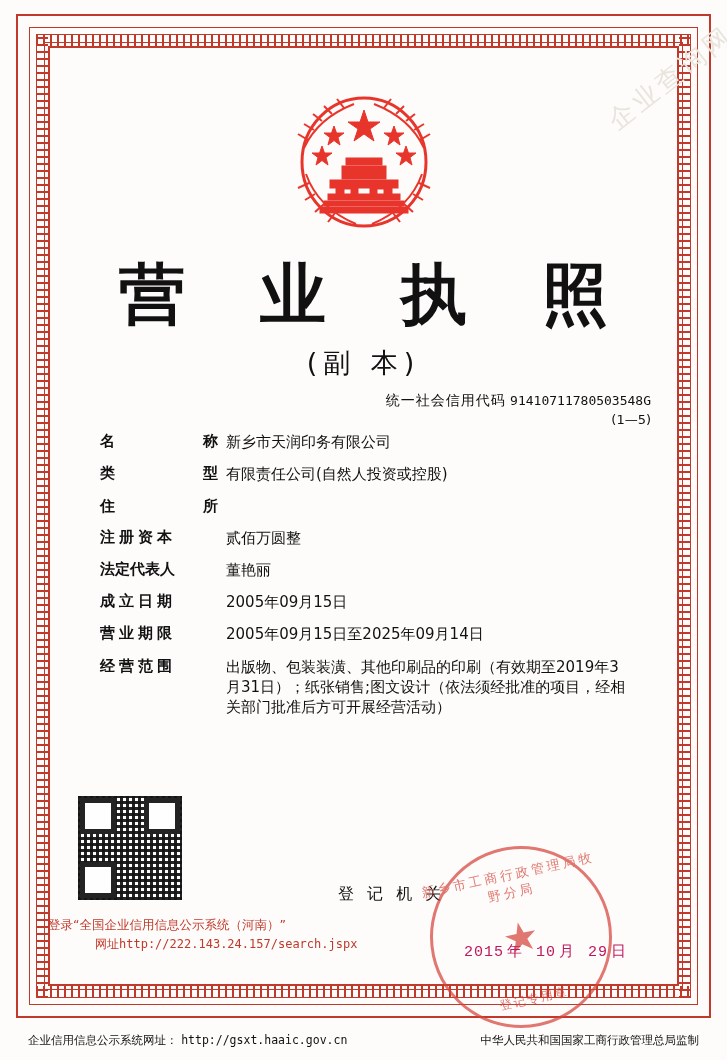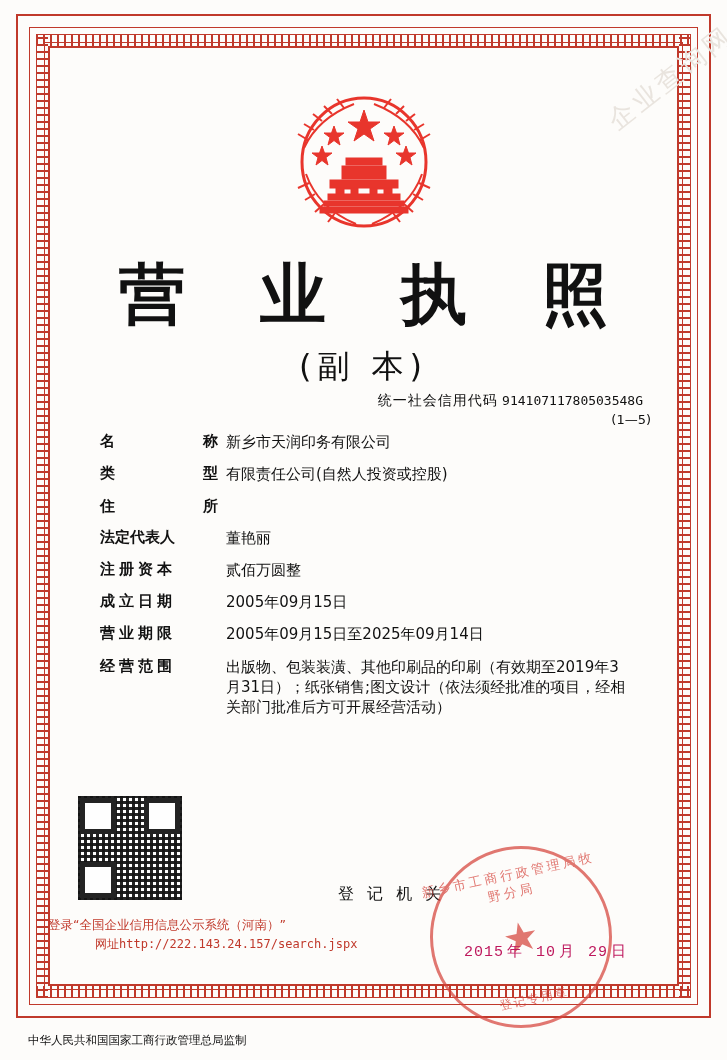--- a/index.html
+++ b/index.html
@@ -72,28 +72,28 @@
     font-size:66px;
     font-weight:bold;
     letter-spacing:26px;
     text-indent:26px;
     color:#111;
     font-family:"DejaVu Sans","Liberation Sans",sans-serif;
   }
   .subtitle{
     position:absolute;left:0;right:0;top:345px;
     text-align:center;
-    font-size:32px;
+    font-size:27px;
     letter-spacing:6px;
     color:#111;
   }
 
   
   .code-line{
-    position:absolute;right:84px;top:392px;
+    position:absolute;right:76px;top:392px;
     font-size:14px;color:#111;white-space:nowrap;margin-left:12px;
   }
   .code-label{letter-spacing:1px;}
   .code-value{font-family:"DejaVu Sans Mono","Liberation Mono",monospace;font-size:13px;}
   .serial{
     position:absolute;right:76px;top:412px;
     font-size:13px;color:#111;
   }
 
   
@@ -280,27 +280,27 @@
     </div>
 
     <div class="row">
       <div class="lab">
         <span>住</span>
         <span>所</span>
       </div>
     </div>
 
     <div class="row">
+      <div class="lab" style="display:block;letter-spacing:4px">注册资本</div>
+      <div class="val">贰佰万圆整</div>
+    </div>
+
+    <div class="row">
       <div class="lab" style="display:block">法定代表人</div>
       <div class="val">董艳丽</div>
-    </div>
-
-    <div class="row">
-      <div class="lab" style="display:block;letter-spacing:4px">注册资本</div>
-      <div class="val">贰佰万圆整</div>
     </div>
 
     <div class="row">
       <div class="lab" style="display:block;letter-spacing:4px">成立日期</div>
       <div class="val">2005年09月15日</div>
     </div>
 
     <div class="row">
       <div class="lab" style="display:block;letter-spacing:4px">营业期限</div>
       <div class="val">2005年09月15日至2025年09月14日</div>
@@ -330,16 +330,20 @@
     <div class="arc-bottom">登记专用章</div>
   </div>
 
   <div class="date-line">
     <span>2015</span><em>年</em>
     <span>10</span><em>月</em>
     <span>29</span><em>日</em>
   </div>
 
   <div class="footer">
+    <div class="left">
+      <span>企业信用信息公示系统网址：</span>
+      <span class="u">http://gsxt.haaic.gov.cn</span>
+    </div>
     <div>中华人民共和国国家工商行政管理总局监制</div>
   </div>
 
 </div>
 
 </body></html>

